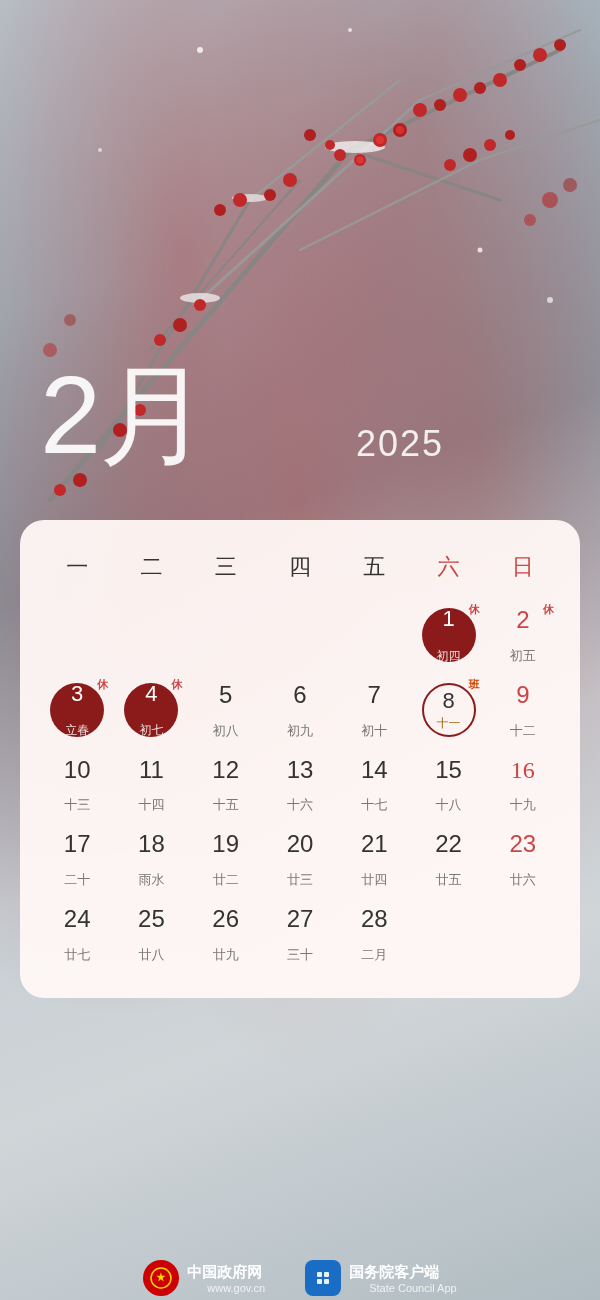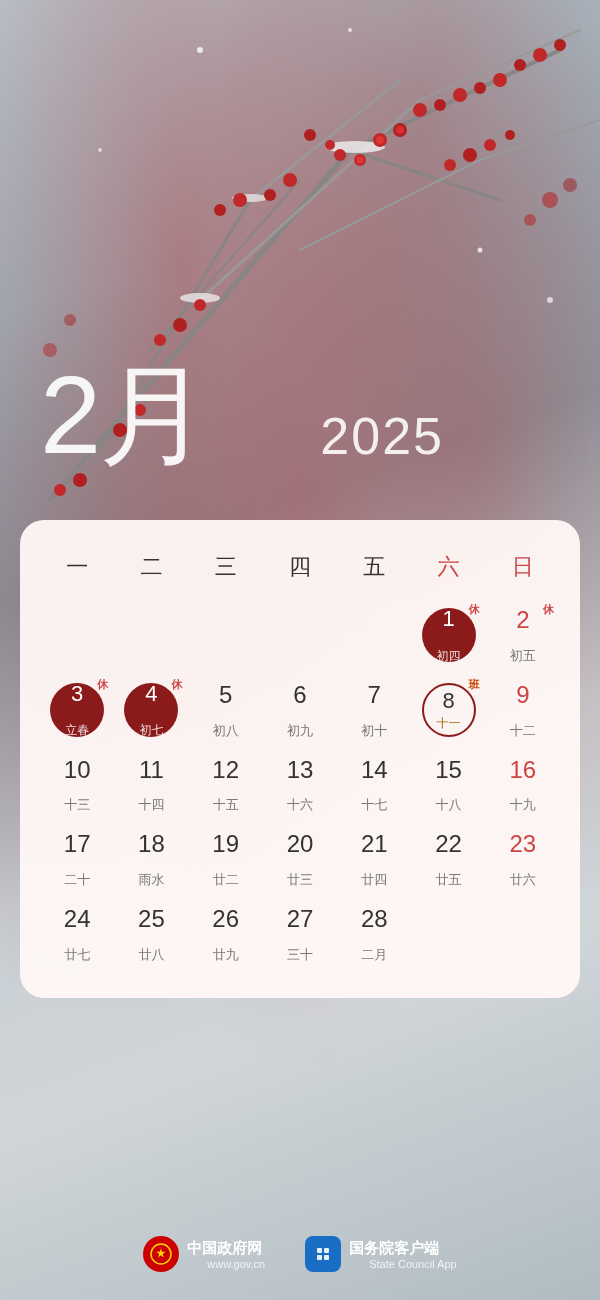--- a/index.html
+++ b/index.html
@@ -41,21 +41,21 @@
       justify-content: space-between;
     }
     #month-display {
       font-size: 110px;
       font-weight: 200;
       color: rgba(255,255,255,0.92);
       line-height: 1;
       letter-spacing: -2px;
     }
     #year-display {
-      font-size: 52px;
+      font-size: 36px;
       font-weight: 200;
       color: rgba(255,255,255,0.88);
       line-height: 1;
       margin-bottom: 8px;
       letter-spacing: 2px;
     }
 
     
     #calendar-card {
       position: absolute;
@@ -151,21 +151,21 @@
       font-weight: 600;
       background: transparent;
     }
     .badge-ban {
       color: #cc4400;
     }
 
     
     #footer {
       position: absolute;
-      bottom: 28px;
+      bottom: 4px;
       left: 0; right: 0;
       display: flex;
       align-items: center;
       justify-content: center;
       gap: 40px;
       z-index: 15;
     }
     .footer-brand {
       display: flex;
       align-items: center;
@@ -360,21 +360,21 @@
       </div>
       <div class="cal-cell">
         <span class="day-num">14</span>
         <span class="day-lunar">十七</span>
       </div>
       <div class="cal-cell">
         <span class="day-num">15</span>
         <span class="day-lunar">十八</span>
       </div>
       <div class="cal-cell">
-        <span class="day-num" style="color: rgb(204, 68, 68);">16</span>
+        <span class="day-num" style="color: rgb(204, 68, 68); font-family: Liberation Serif, serif;">16</span>
         <span class="day-lunar">十九</span>
       </div>
       <div class="cal-cell">
         <span class="day-num">17</span>
         <span class="day-lunar">二十</span>
       </div>
       <div class="cal-cell">
         <span class="day-num">18</span>
         <span class="day-lunar">雨水</span>
       </div>

